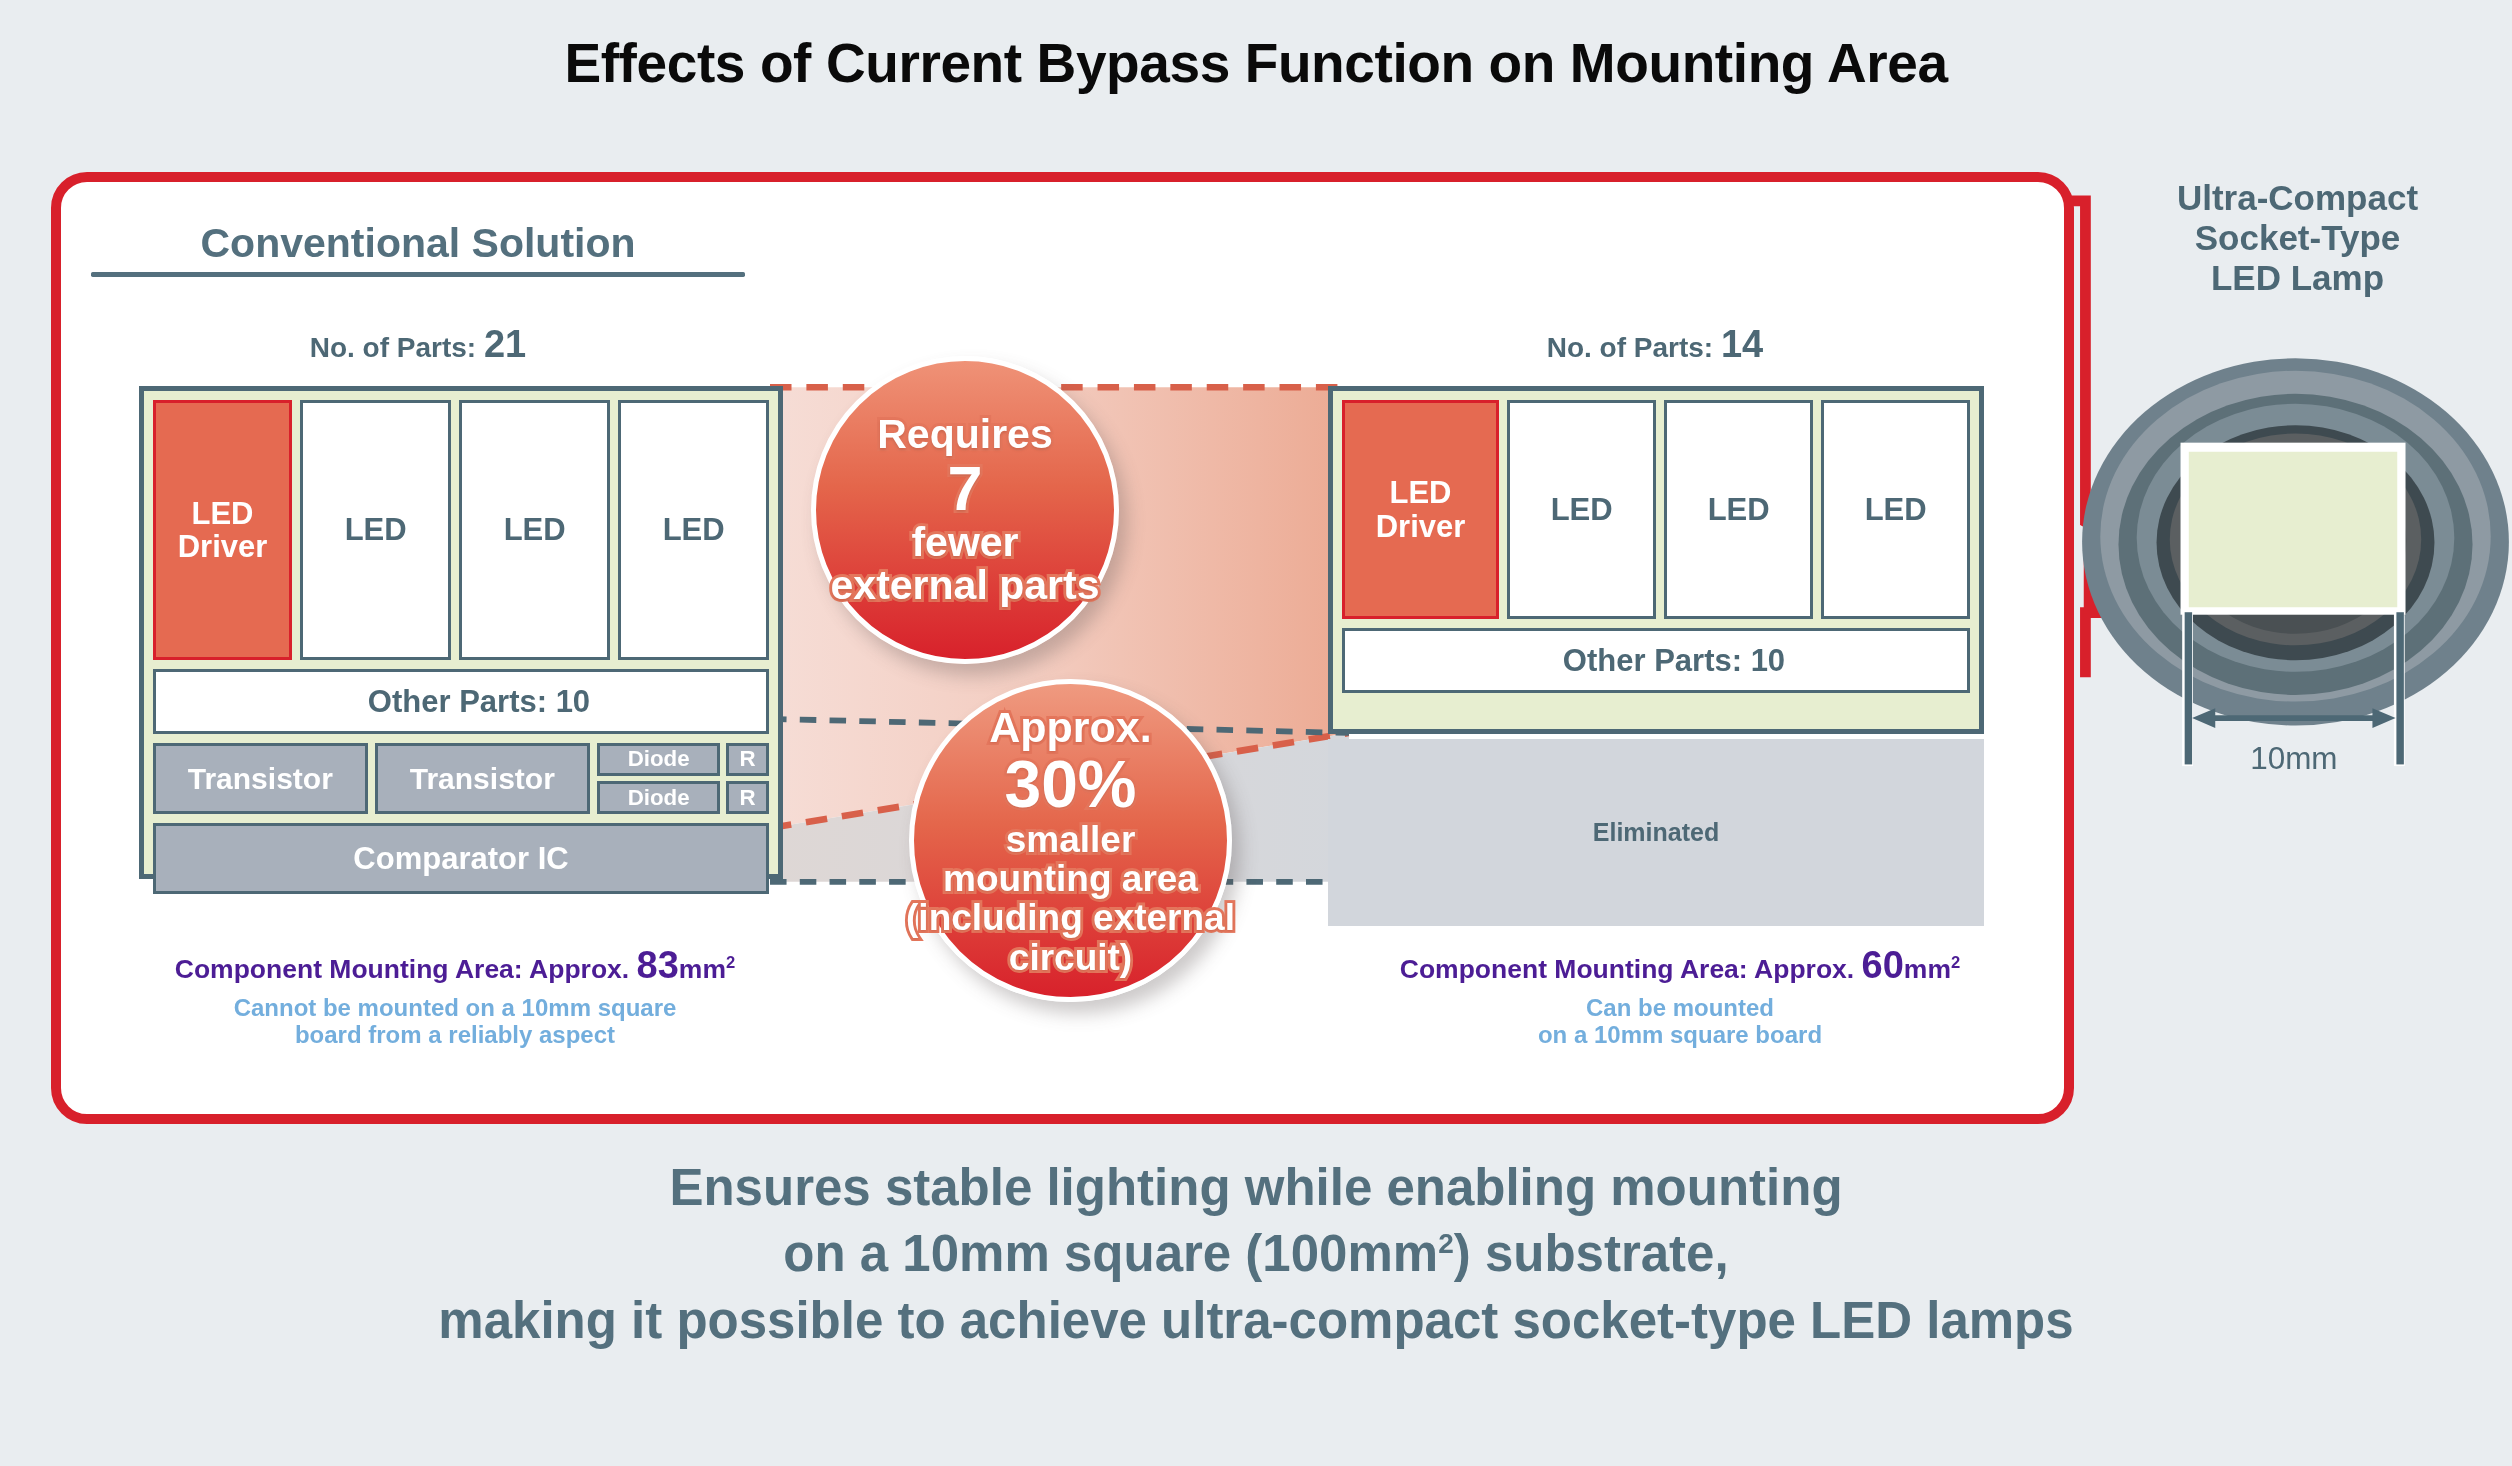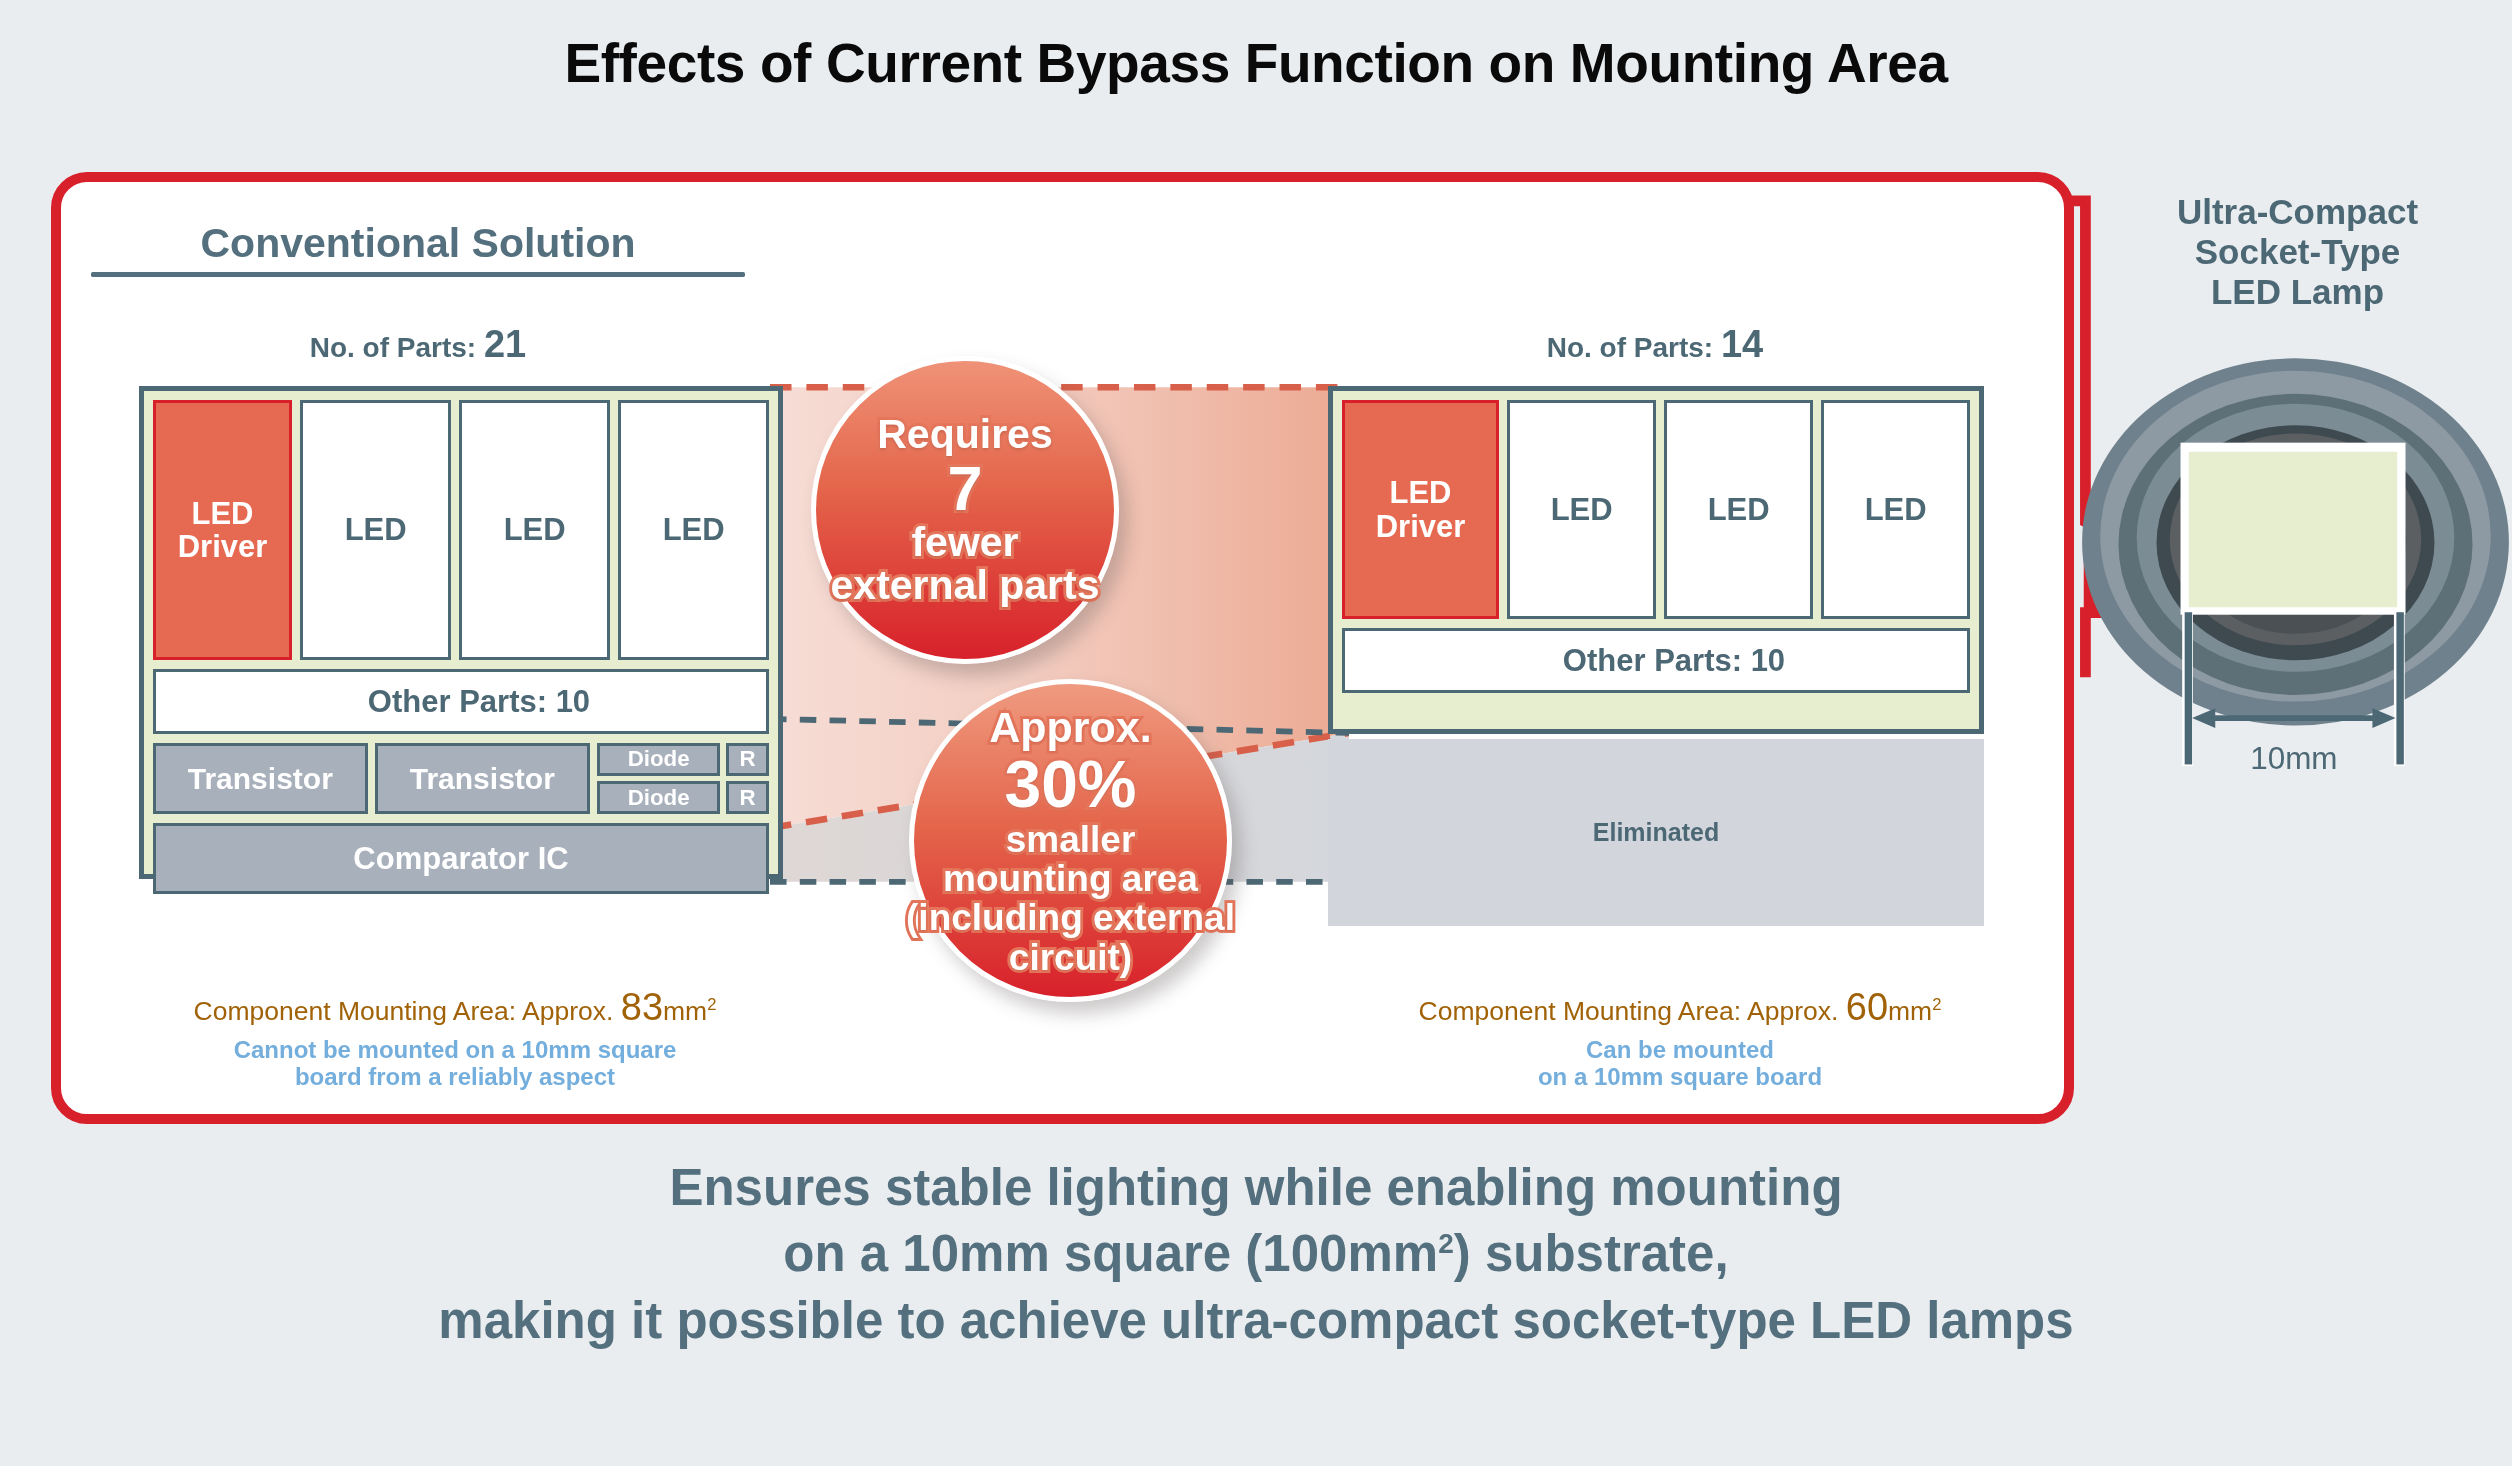--- a/index.html
+++ b/index.html
@@ -119,21 +119,21 @@
   .eliminated{
     position:absolute;left:1328px;top:739px;width:656px;height:187px;
     background:#d2d6dc;
     display:flex;align-items:center;justify-content:center;
     color:#4d6875;font-size:25px;font-weight:bold;
   }
 
   
   .foot{position:absolute;text-align:center;}
   .foot .area{
-    color:#a16207;font-weight:normal;font-size:26.5px;white-space:nowrap;margin-top:42px;
+    color:#4c1d95;font-weight:bold;font-size:26.5px;white-space:nowrap;
   }
   .foot .area .num{font-size:38px;}
   .foot .area sup{font-size:16.6px;}
   .foot .note{
     color:#73aedd;font-weight:bold;font-size:24px;line-height:1.12;margin-top:8.3px;
   }
   .conv-foot{left:66px;top:944px;width:778px;}
   .new-foot{left:1266px;top:944px;width:828px;}
 
   
@@ -163,21 +163,21 @@
   .bubble-30{
     left:909px;top:679px;width:323px;height:323px;
     background:linear-gradient(180deg,#ef9a80 0%,#e4664b 45%,#d8212b 100%);
   }
   .b30-label{font-size:37px;line-height:1.06;}
   .b30-label .l1{font-size:43px;}
   .b30-label .l1 .pct{font-size:66px;vertical-align:-6.6px;}
 
   
   .lamp-title{
-    position:absolute;left:2103px;top:192px;width:389px;
+    position:absolute;left:2103px;top:178px;width:389px;
     text-align:center;color:#4d6875;font-weight:bold;
     font-size:35px;line-height:1.14;
   }
   .lamp-svg{position:absolute;left:2076px;top:331px;width:439px;height:579px;}
 
   
   .caption{
     position:absolute;left:0;top:1155px;width:2512px;text-align:center;
     color:#54707e;font-weight:bold;font-size:51px;line-height:1.30;
   }

